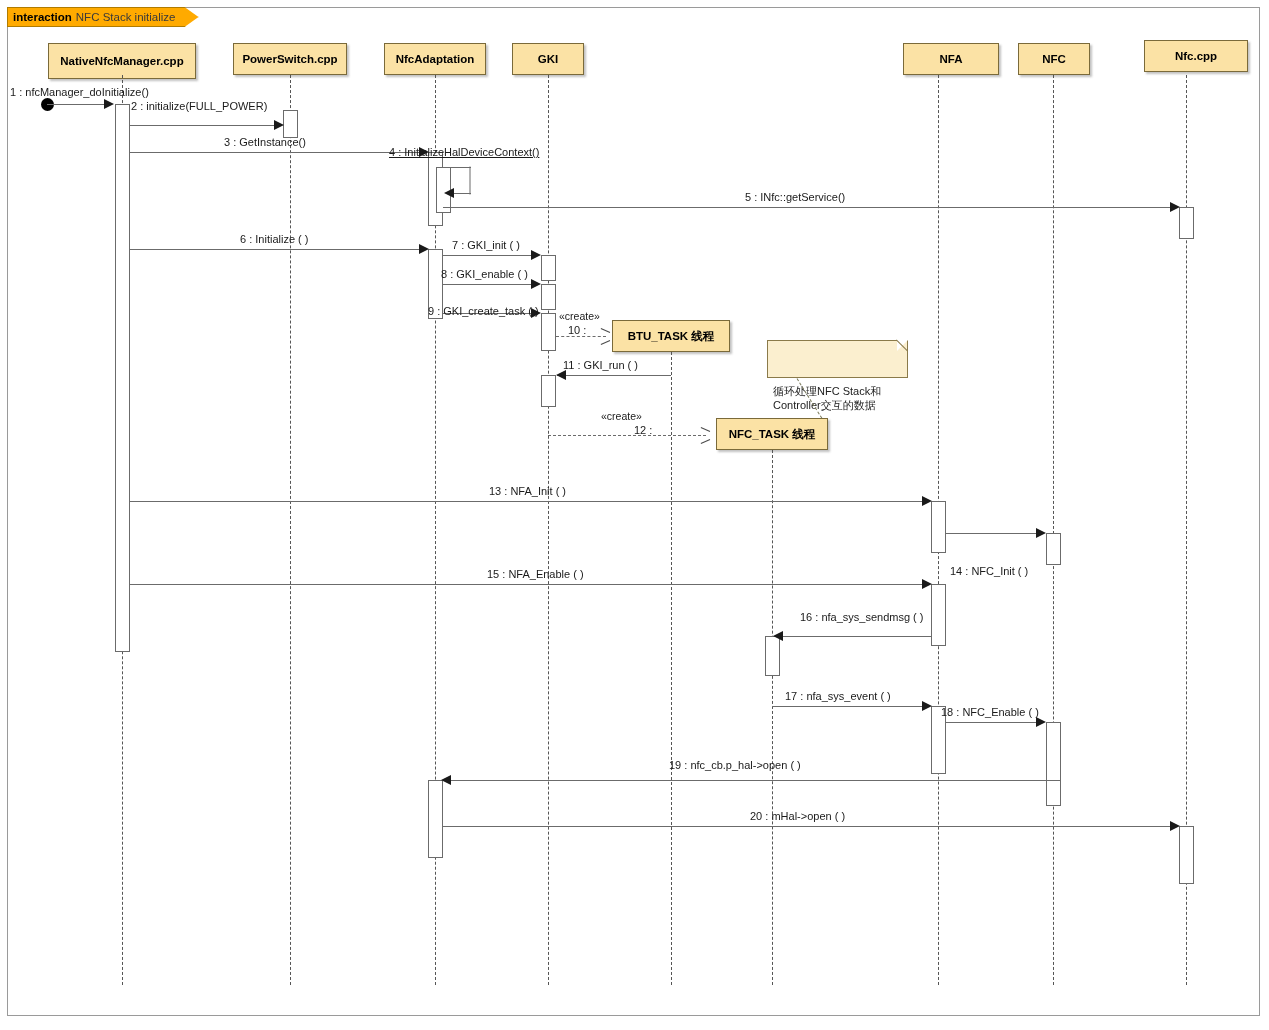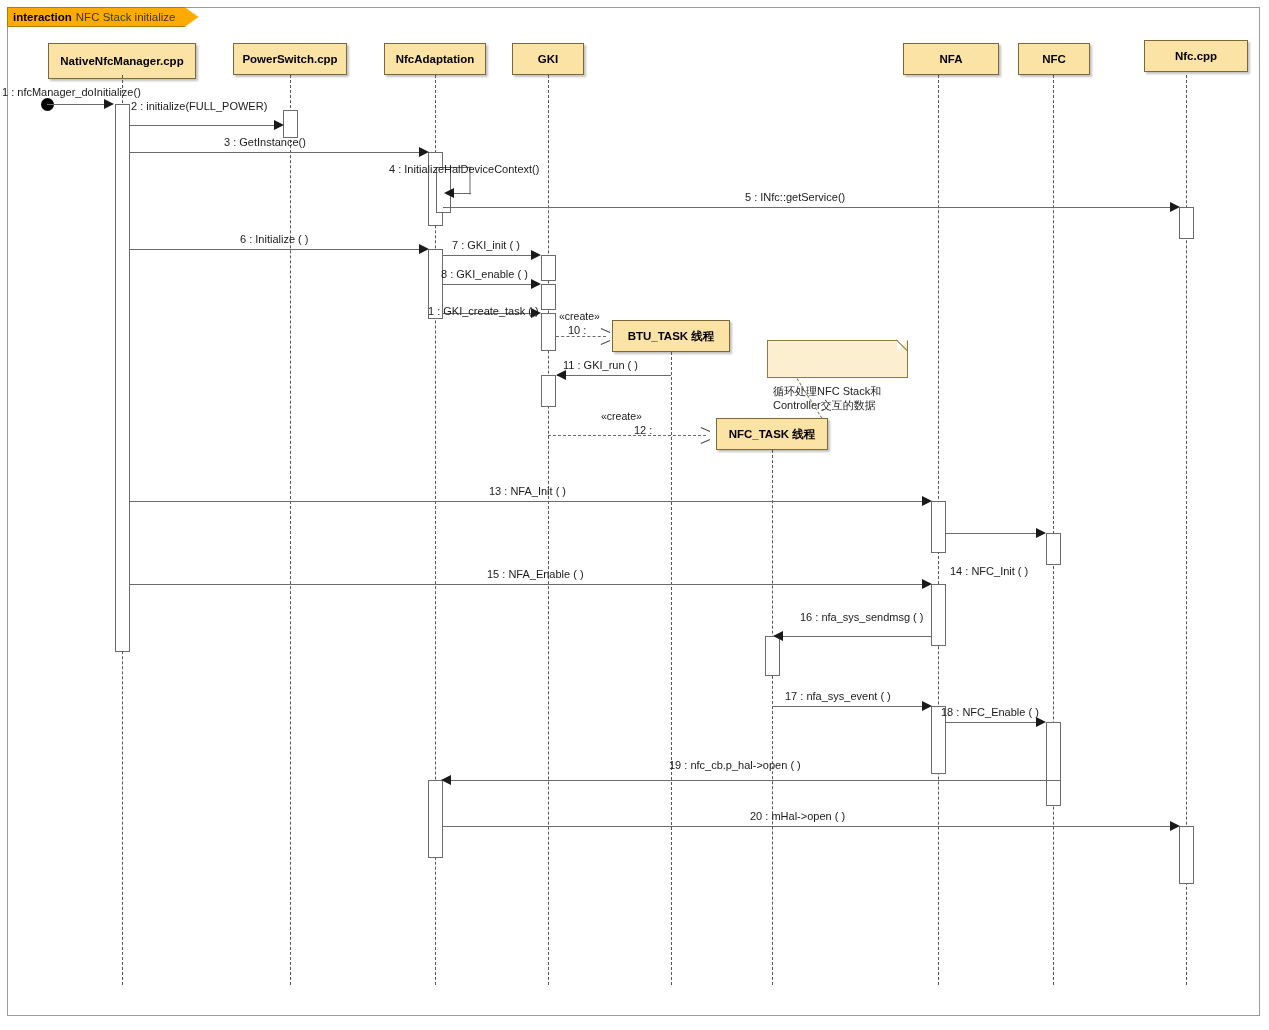--- a/index.html
+++ b/index.html
@@ -246,55 +246,55 @@
 
   <div class="activation" style="left:1046px; top:533px; height:32px;"></div>
   <div class="activation" style="left:1046px; top:722px; height:84px;"></div>
 
   <div class="activation" style="left:1179px; top:207px; height:32px;"></div>
   <div class="activation" style="left:1179px; top:826px; height:58px;"></div>
 
   <div class="found-dot" style="left:41px; top:98px;"></div>
   <div class="msg-line" style="left:47px; top:104px; width:60px;"></div>
   <div class="arrow-head right" style="left:104px; top:99px;"></div>
-  <div class="msg-label" style="left:2px; top:86px;">1 : nfcManager_doInitialize()</div>
+  <div class="msg-label" style="left:10px; top:86px;">1 : nfcManager_doInitialize()</div>
 
   <div class="msg-line" style="left:130px; top:125px; width:148px;"></div>
   <div class="arrow-head right" style="left:274px; top:120px;"></div>
   <div class="msg-label" style="left:131px; top:100px;">2 : initialize(FULL_POWER)</div>
 
   <div class="msg-line" style="left:130px; top:152px; width:294px;"></div>
   <div class="arrow-head right" style="left:419px; top:147px;"></div>
   <div class="msg-label" style="left:224px; top:136px;">3 : GetInstance()</div>
 
   <div class="msg-line" style="left:443px; top:167px; width:28px;"></div>
   <div class="msg-line" style="left:456px; top:180px; width:28px; transform:rotate(90deg); transform-origin:center;"></div>
   <div class="msg-line" style="left:452px; top:193px; width:19px;"></div>
   <div class="arrow-head left" style="left:444px; top:188px;"></div>
-  <div class="msg-label" style="left:389px; top:163px;">4 : InitializeHalDeviceContext()</div>
+  <div class="msg-label" style="left:389px; top:146px;text-decoration:underline;">4 : InitializeHalDeviceContext()</div>
 
   <div class="msg-line" style="left:443px; top:207px; width:732px;"></div>
   <div class="arrow-head right" style="left:1170px; top:202px;"></div>
   <div class="msg-label" style="left:745px; top:191px;">5 : INfc::getService()</div>
 
   <div class="msg-line" style="left:130px; top:249px; width:294px;"></div>
   <div class="arrow-head right" style="left:419px; top:244px;"></div>
   <div class="msg-label" style="left:240px; top:233px;">6 : Initialize ( )</div>
 
   <div class="msg-line" style="left:443px; top:255px; width:94px;"></div>
   <div class="arrow-head right" style="left:531px; top:250px;"></div>
   <div class="msg-label" style="left:452px; top:239px;">7 : GKI_init ( )</div>
 
   <div class="msg-line" style="left:443px; top:284px; width:94px;"></div>
   <div class="arrow-head right" style="left:531px; top:279px;"></div>
   <div class="msg-label" style="left:441px; top:268px;">8 : GKI_enable ( )</div>
 
   <div class="msg-line" style="left:443px; top:313px; width:94px;"></div>
   <div class="arrow-head right" style="left:531px; top:308px;"></div>
-  <div class="msg-label" style="left:428px; top:305px;">1 : GKI_create_task ( )</div>
+  <div class="msg-label" style="left:428px; top:305px;">9 : GKI_create_task ( )</div>
 
   <div class="msg-line dashed" style="left:556px; top:336px; width:50px;"></div>
   <div class="arrow-open" style="left:600px; top:332px;"></div>
   <div class="stereotype" style="left:559px; top:310px;">«create»</div>
   <div class="msg-label" style="left:568px; top:324px;">10 :</div>
 
   <div class="msg-line" style="left:557px; top:375px; width:114px;"></div>
   <div class="arrow-head left" style="left:556px; top:370px;"></div>
   <div class="msg-label" style="left:563px; top:359px;">11 : GKI_run ( )</div>
 

